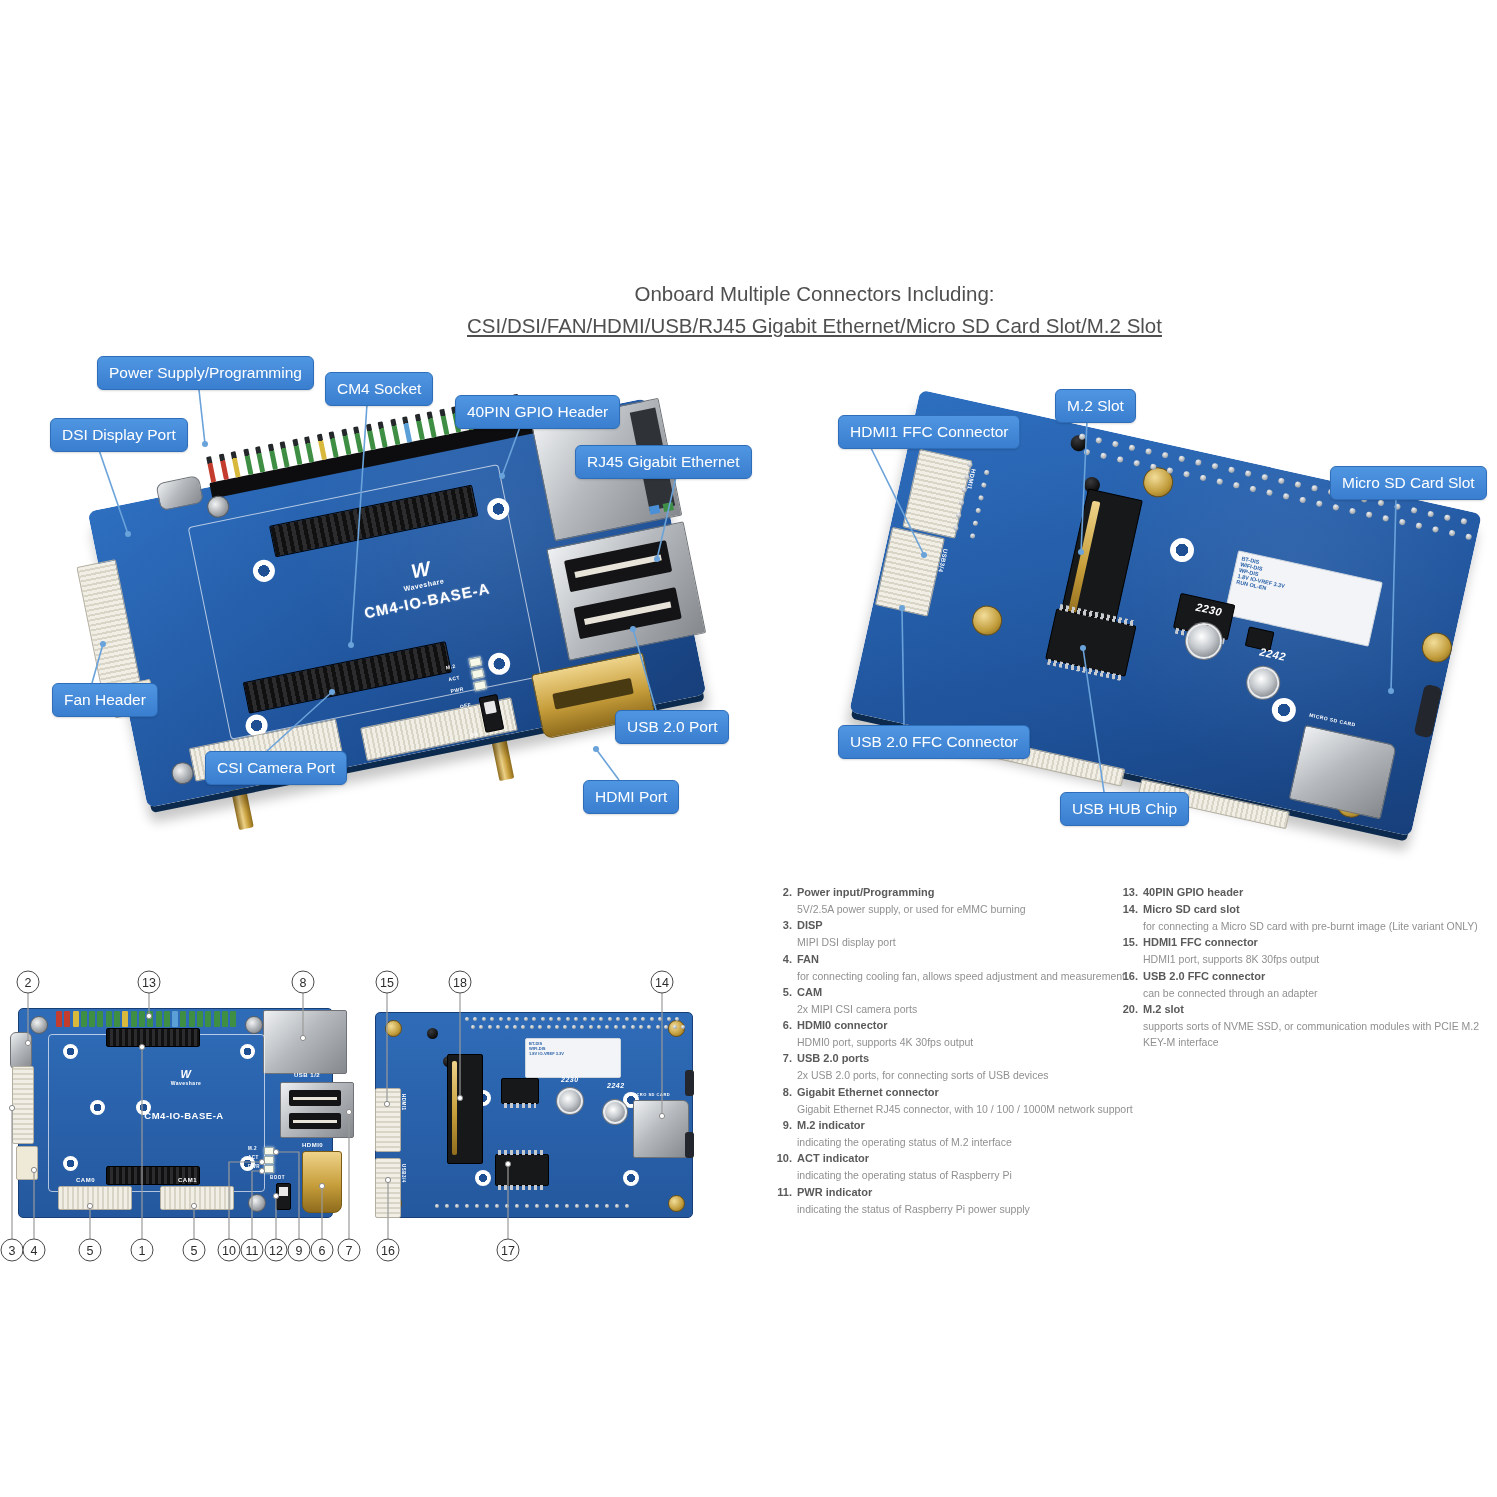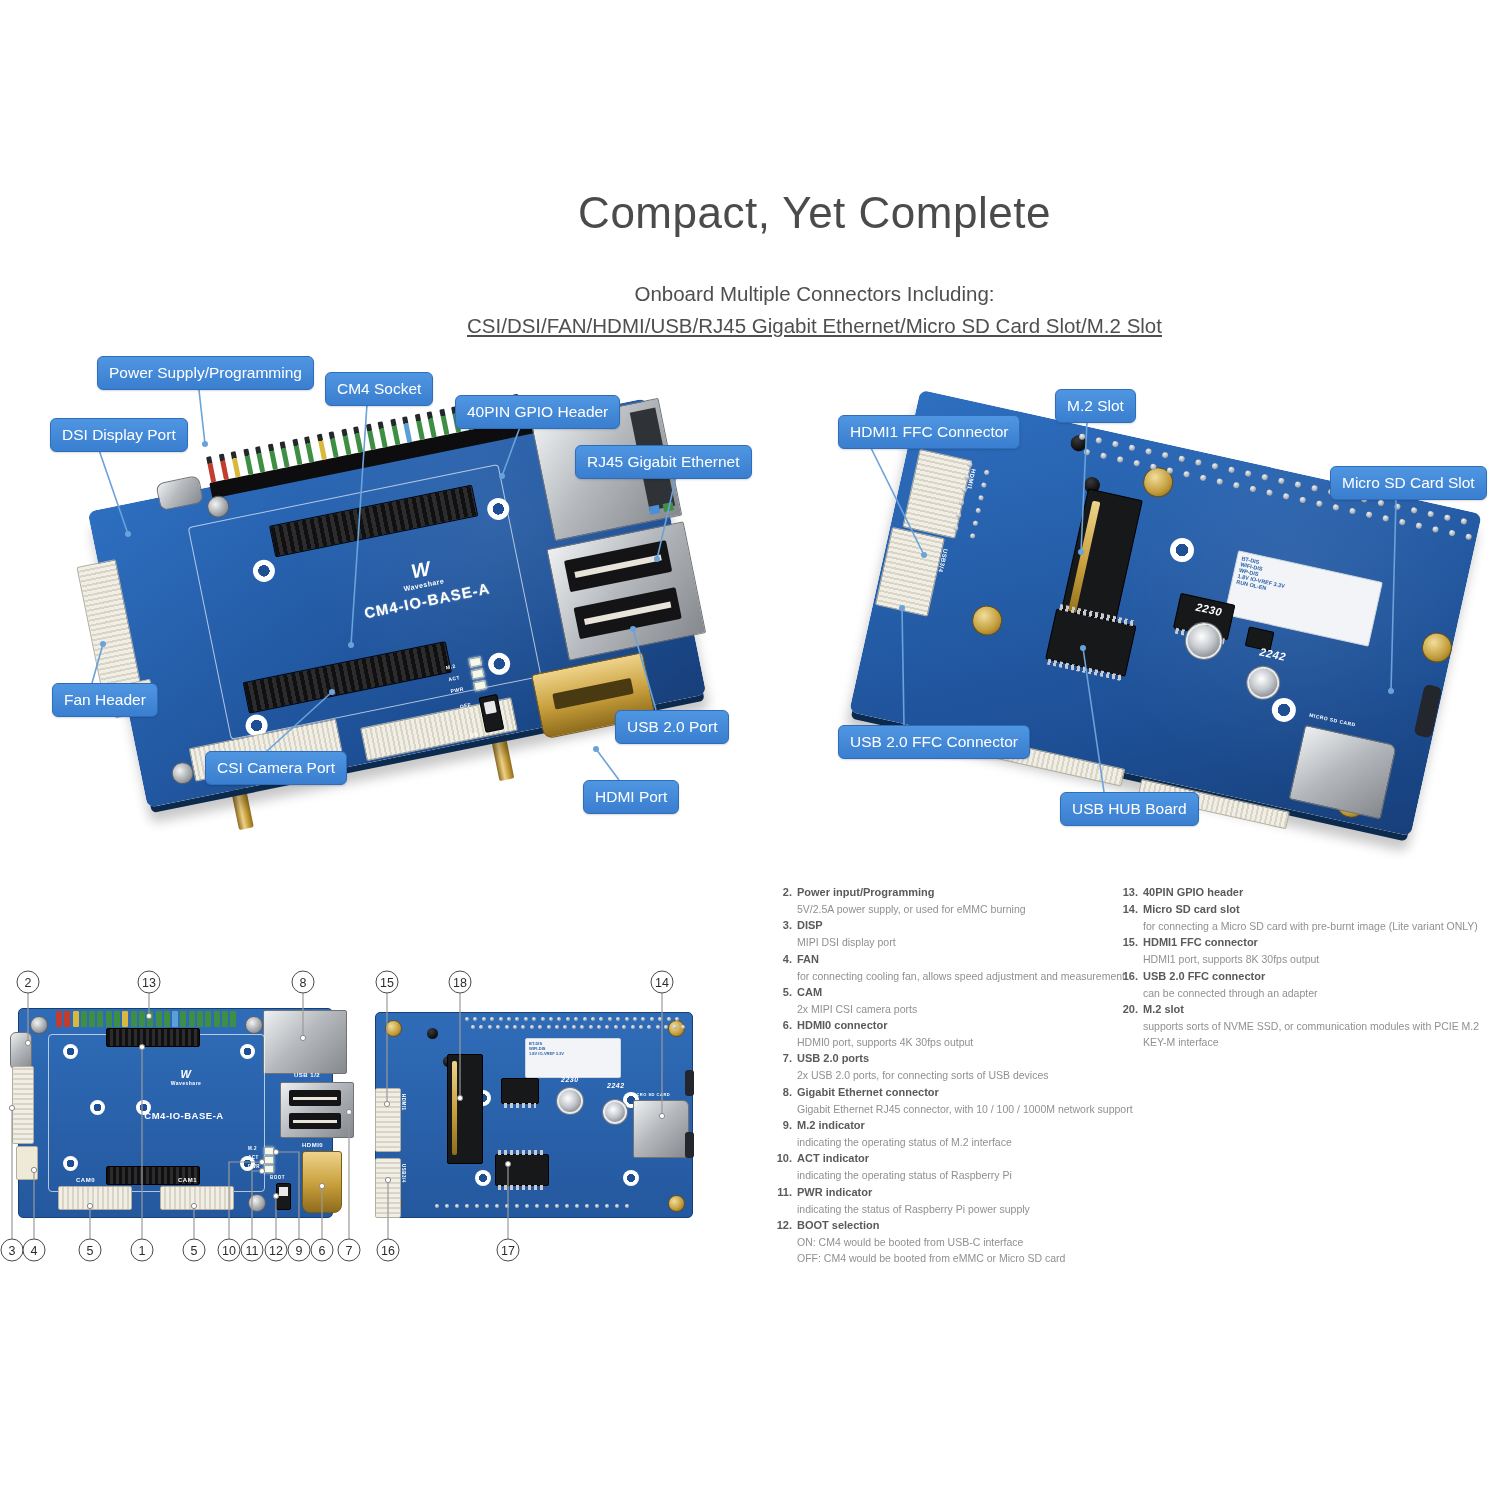--- a/index.html
+++ b/index.html
@@ -79,21 +79,20 @@
   .leg-title{font-size:11px;font-weight:700;color:#5a5a5a;line-height:17px;white-space:nowrap;}
   .leg-num{display:inline-block;width:30px;text-align:right;margin-right:5px;}
   .leg-name{display:inline;}
   .leg-desc{font-size:10.5px;color:#909090;line-height:16.3px;padding-left:35px;white-space:nowrap;}
 </style>
 </head>
 <body>
 
 <div class="page">
 
-  <h1 class="title">Compact, Yet Complete</h1>
   <div class="subtitle sub1">Onboard Multiple Connectors Including:</div>
   <div class="subtitle sub2">CSI/DSI/FAN/HDMI/USB/RJ45 Gigabit Ethernet/Micro SD Card Slot/M.2 Slot</div>
 
   <div class="boardA">
     <div class="leg" style="left:85px;top:296px;"></div>
     <div class="leg" style="left:350px;top:300px;"></div>
     <div class="pcb"></div>
     <div class="abs" style="left:125px;top:-4px;width:330px;height:16px;background:#0d0d0f;border-radius:2px;"></div>
     <div class="pinrow" id="gpio-a" style="left:127px;top:-30px;">
         <div class="pin" style="background: linear-gradient(rgb(37, 40, 42) 0px, rgb(37, 40, 42) 26%, rgb(196, 60, 46) 26%);"></div>
@@ -495,25 +494,20 @@
         <div class="leg-title"><span class="leg-num">9.</span><span class="leg-name">M.2 indicator</span></div>
         <div class="leg-desc">indicating the operating status of M.2 interface</div>
       </div>
       <div class="leg-item">
         <div class="leg-title"><span class="leg-num">10.</span><span class="leg-name">ACT indicator</span></div>
         <div class="leg-desc">indicating the operating status of Raspberry Pi</div>
       </div>
       <div class="leg-item">
         <div class="leg-title"><span class="leg-num">11.</span><span class="leg-name">PWR indicator</span></div>
         <div class="leg-desc">indicating the status of Raspberry Pi power supply</div>
-      </div>
-      <div class="leg-item">
-        <div class="leg-title"><span class="leg-num">12.</span><span class="leg-name">BOOT selection</span></div>
-        <div class="leg-desc">ON: CM4 would be booted from USB-C interface</div>
-        <div class="leg-desc">OFF: CM4 would be booted from eMMC or Micro SD card</div>
       </div>
     </div>
   <div class="leg-col" id="leg-col-1">
       <div class="leg-item">
         <div class="leg-title"><span class="leg-num">13.</span><span class="leg-name">40PIN GPIO header</span></div>
       </div>
       <div class="leg-item">
         <div class="leg-title"><span class="leg-num">14.</span><span class="leg-name">Micro SD card slot</span></div>
         <div class="leg-desc">for connecting a Micro SD card with pre-burnt image (Lite variant ONLY)</div>
       </div>
@@ -606,21 +600,21 @@
     <div class="pill" style="left: 575px; top: 445px;">RJ45 Gigabit Ethernet</div>
     <div class="pill" style="left: 50px; top: 418px;">DSI Display Port</div>
     <div class="pill" style="left: 52px; top: 683px;">Fan Header</div>
     <div class="pill" style="left: 205px; top: 751px;">CSI Camera Port</div>
     <div class="pill" style="left: 615px; top: 710px;">USB 2.0 Port</div>
     <div class="pill" style="left: 583px; top: 780px;">HDMI Port</div>
     <div class="pill" style="left: 1055px; top: 389px;">M.2 Slot</div>
     <div class="pill" style="left: 838px; top: 415px;">HDMI1 FFC Connector</div>
     <div class="pill" style="left: 1330px; top: 466px;">Micro SD Card Slot</div>
     <div class="pill" style="left: 838px; top: 725px;">USB 2.0 FFC Connector</div>
-    <div class="pill" style="left: 1060px; top: 792px;">USB HUB Board</div>
+    <div class="pill" style="left: 1060px; top: 792px;">USB HUB Chip</div>
     <div class="numcirc" style="left: 28px; top: 982px;">2</div>
     <div class="numcirc" style="left: 149px; top: 982px;">13</div>
     <div class="numcirc" style="left: 303px; top: 982px;">8</div>
     <div class="numcirc" style="left: 12px; top: 1250px;">3</div>
     <div class="numcirc" style="left: 34px; top: 1250px;">4</div>
     <div class="numcirc" style="left: 90px; top: 1250px;">5</div>
     <div class="numcirc" style="left: 142px; top: 1250px;">1</div>
     <div class="numcirc" style="left: 194px; top: 1250px;">5</div>
     <div class="numcirc" style="left: 229px; top: 1250px;">10</div>
     <div class="numcirc" style="left: 252px; top: 1250px;">11</div>

